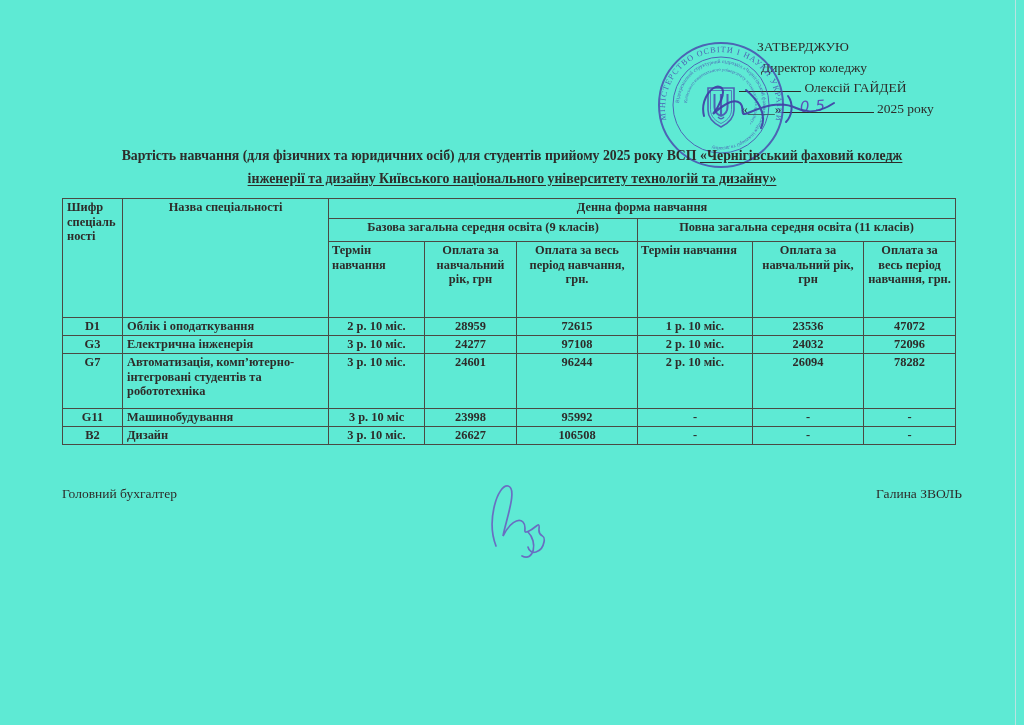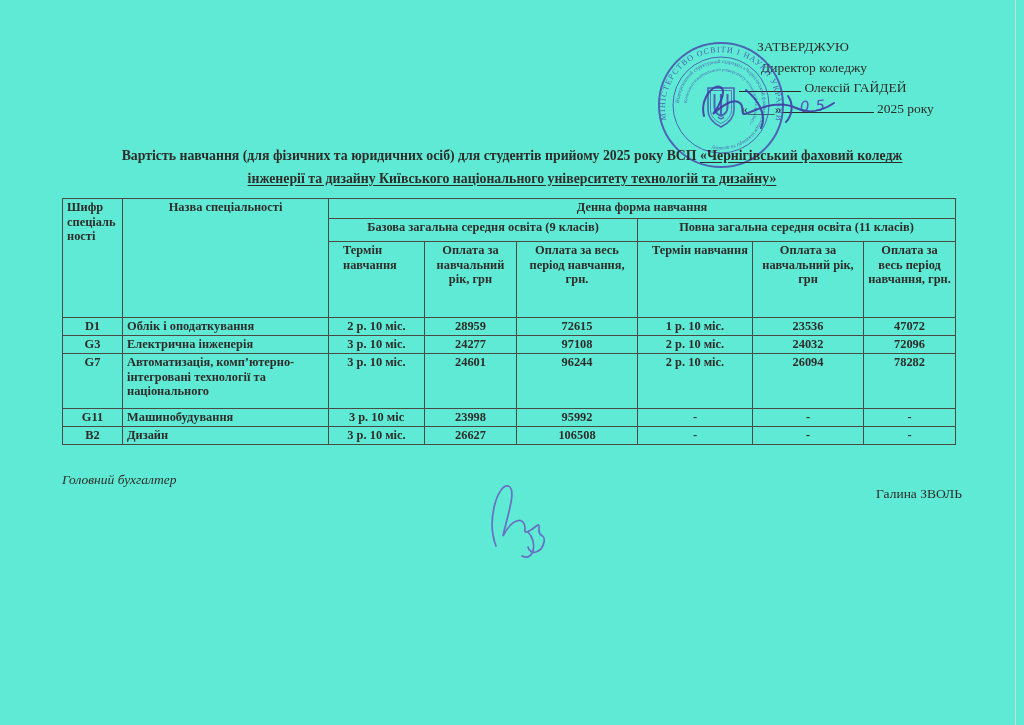--- a/index.html
+++ b/index.html
@@ -35,26 +35,26 @@
 
   
   .tbl-wrap { position:absolute; left:62px; top:198px;font-weight:bold; }
   table.doc { border-collapse:collapse; table-layout:fixed; width:893px;
     font-size:12.4px; line-height:1.18; }
   table.doc td { border:1px solid #4b4943; padding:1px 4px; vertical-align:top;
     overflow:hidden; }
   .hr1 td { height:17px; text-align:center; }
   .hr2 td { height:20px; text-align:center; }
   .hr3 td { height:73px; text-align:center; padding-top:3px; }
-  .hr3 td.term-h { text-align:left; padding-left:14px; }
+  .hr3 td.term-h { text-align:left; padding-left:3px; }
   td.v-top-left { text-align:left; }
   tr.dr td { height:15px; }
   tr.dr-tall td { height:52px; }
   td.c { text-align:center; }
-  .footer-left { position:absolute; left:62px; top:472px; font-size:13.5px;font-style:italic; }
+  .footer-left { position:absolute; left:62px; top:486px; font-size:13.5px; }
   .footer-right { position:absolute; right:62px; top:486px; font-size:13.5px; }
   .acct-sig { position:absolute; left:466px; top:472px; width:120px; height:90px; }
 </style>
 </head>
 <body>
 
 <div class="page">
   <div class="scan-edge-right"></div>
 
   <div class="approval">
@@ -157,21 +157,21 @@
         <td>Електрична інженерія</td>
         <td class="c">3 р. 10 міс.</td>
         <td class="c">24277</td>
         <td class="c">97108</td>
         <td class="c">2 р. 10 міс.</td>
         <td class="c">24032</td>
         <td class="c">72096</td>
       </tr>
       <tr class="dr dr-tall">
         <td class="c">G7</td>
-        <td>Автоматизація, комп’ютерно-інтегровані технології та національного</td>
+        <td>Автоматизація, комп’ютерно-інтегровані студентів та робототехніка</td>
         <td class="c">3 р. 10 міс.</td>
         <td class="c">24601</td>
         <td class="c">96244</td>
         <td class="c">2 р. 10 міс.</td>
         <td class="c">26094</td>
         <td class="c">78282</td>
       </tr>
       <tr class="dr">
         <td class="c">G11</td>
         <td>Машинобудування</td>

